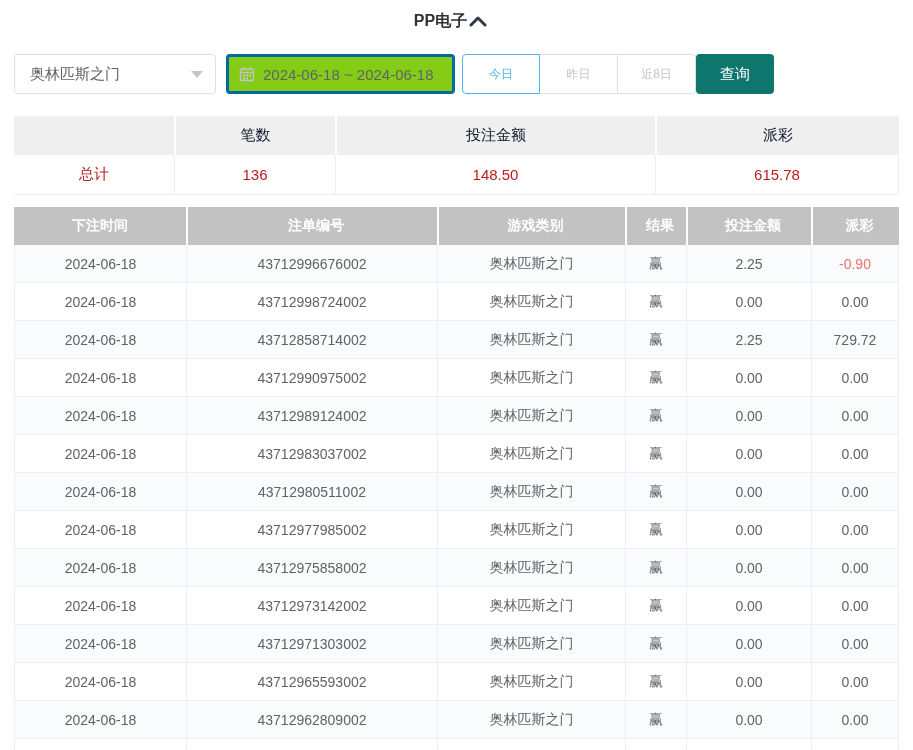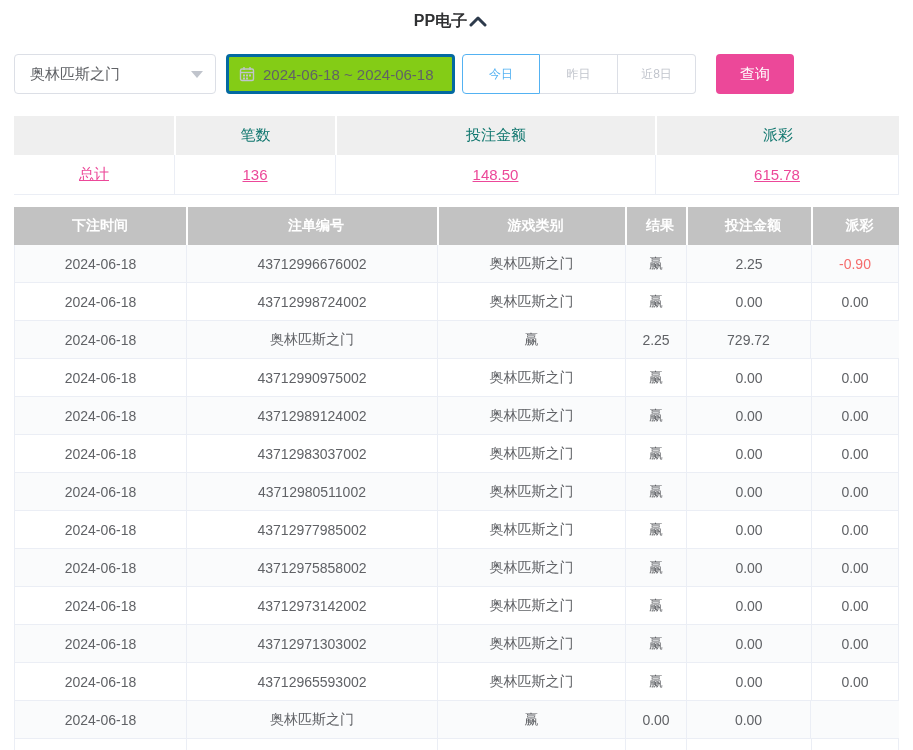--- a/index.html
+++ b/index.html
@@ -25,35 +25,35 @@
     display:flex; align-items:center; margin-left:10px; padding:0 10px;
     font-size:15px; color:#606266; background:#84cc16; cursor:pointer; }
   .date-box svg { margin-right:8px; flex:none; }
   .btn-group { display:flex; margin-left:7px; height:40px; }
   .qbtn { height:40px; padding:0 10px; min-width:78px; background:#fff;
     border:1px solid #dcdfe6; border-left-width:0; font-size:12px; color:#c0c4cc;
     cursor:pointer; font-family:inherit; }
   .qbtn:first-child { border-left-width:1px; border-radius:4px 0 0 4px; }
   .qbtn:last-child { border-radius:0 4px 4px 0; }
   .qbtn.active { border:1px solid #54b2f2; color:#54b2f2; position:relative; z-index:1; }
-  .query-btn { margin-left:20px; width:78px; height:40px; background:#ec4899;
+  .query-btn { margin-left:0; width:78px; height:40px; background:#0f766e;
     color:#fff; border:none; border-radius:4px; font-size:15px; cursor:pointer;
     font-family:inherit; }
 
   
   .summary { margin:22px 14px 0 14px; width:885px; font-size:15px; }
   .summary .s-head { display:grid; grid-template-columns:160px 161px 320px 244px;
     background:#efefef; height:39px; }
   .summary .s-head .cell { display:flex; align-items:center; justify-content:center;
-    color:#0f766e; }
+    color:#0f172a; }
   .summary .s-head .cell + .cell { border-left:2px solid #fff; }
   .summary .s-body { display:grid; grid-template-columns:160px 161px 320px 244px;
     height:40px; border-bottom:1px solid #ebeef5; }
   .summary .s-body .cell { display:flex; align-items:center; justify-content:center;
-    color:#ec4899; border-left:1px solid #ebeef5;text-decoration:underline; }
+    color:#b91c1c; border-left:1px solid #ebeef5; }
   .summary .s-body .cell:first-child { border-left:none; }
   .summary .s-body .cell:last-child { border-right:1px solid #ebeef5; }
 
   
   .bet-table { margin:12px 14px 0 14px; width:885px; font-size:14px; }
   .t-head { display:grid; grid-template-columns:172px 251px 188px 61px 125px 88px;
     background:#c2c2c2; height:38px; }
   .t-head .th { display:flex; align-items:center; justify-content:center;
     color:#fff; font-weight:bold; }
   .t-head .th + .th { border-left:2px solid #fff;padding-left:7px; }
@@ -143,20 +143,21 @@
     <div class="td">2024-06-18</div>
     <div class="td">43712998724002</div>
     <div class="td">奥林匹斯之门</div>
     <div class="td">赢</div>
     <div class="td">0.00</div>
     <div class="td">0.00</div>
   </div>
 
   <div class="tr">
     <div class="td">2024-06-18</div>
+    <div class="td">43712858714002</div>
     <div class="td">奥林匹斯之门</div>
     <div class="td">赢</div>
     <div class="td">2.25</div>
     <div class="td">729.72</div>
   </div>
 
   <div class="tr">
     <div class="td">2024-06-18</div>
     <div class="td">43712990975002</div>
     <div class="td">奥林匹斯之门</div>
@@ -232,20 +233,21 @@
     <div class="td">2024-06-18</div>
     <div class="td">43712965593002</div>
     <div class="td">奥林匹斯之门</div>
     <div class="td">赢</div>
     <div class="td">0.00</div>
     <div class="td">0.00</div>
   </div>
 
   <div class="tr">
     <div class="td">2024-06-18</div>
+    <div class="td">43712962809002</div>
     <div class="td">奥林匹斯之门</div>
     <div class="td">赢</div>
     <div class="td">0.00</div>
     <div class="td">0.00</div>
   </div>
 
   <div class="tr">
     <div class="td">2024-06-18</div>
     <div class="td">43712961593002</div>
     <div class="td">奥林匹斯之门</div>

